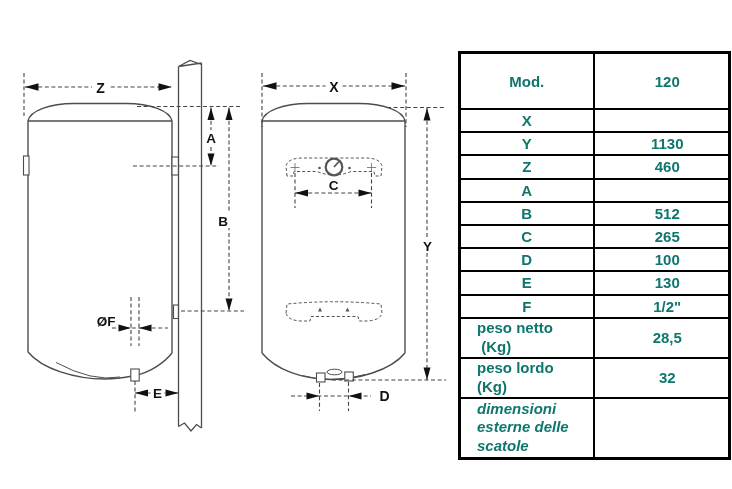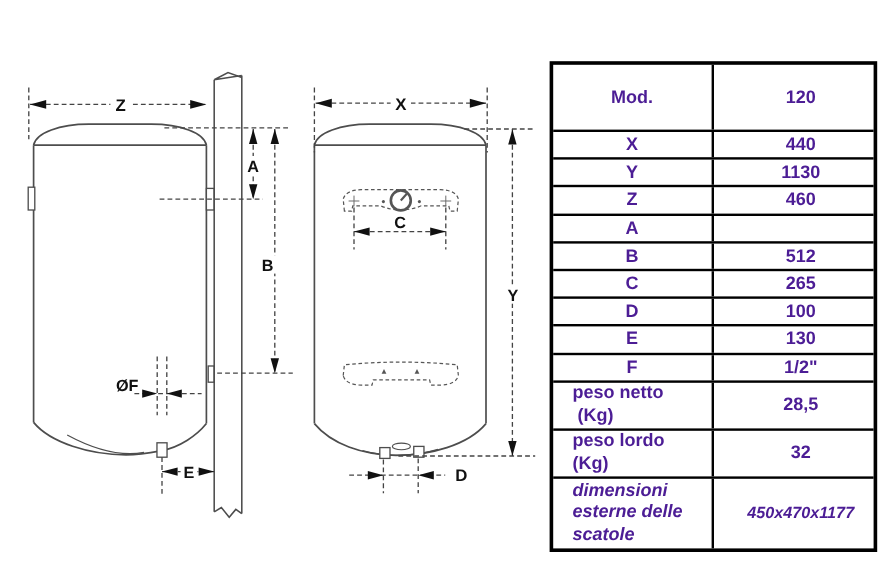--- a/index.html
+++ b/index.html
@@ -4,21 +4,21 @@
 <style>
   html,body{margin:0;padding:0;background:#fff;}
   .screen{position:relative;width:732px;height:489px;background:#fff;overflow:hidden;
           font-family:"Liberation Sans",sans-serif;}
   .drawing{position:absolute;left:0;top:0;}
   .dim-label{font-family:"Liberation Sans",sans-serif;font-weight:bold;fill:#111;}
   
   *{box-sizing:border-box;}
   .spec-table{position:absolute;left:458px;top:51px;width:273px;height:409px;
               border:3px solid #000;background:#fff;display:flex;flex-direction:column;
-              font-weight:bold;color:#4c1d95;}
+              font-weight:bold;color:#0f766e;}
   .srow{display:flex;border-top:2px solid #000;flex:none;}
   .srow:first-child{border-top:none;}
   .cl{width:133.5px;border-right:2.5px solid #000;display:flex;align-items:center;
       justify-content:center;font-size:15px;}
   .cv{flex:1;display:flex;align-items:center;justify-content:center;font-size:15px;margin-left:12px;}
   .h-header{height:54px;}
   .h-letter{height:23.2px;}
   .h-weight{height:40px;}
   .h-dims{flex:1;font-style:italic;}
   .cl.left{justify-content:flex-start;padding-left:16px;white-space:pre-line;
@@ -156,21 +156,20 @@
     </g>
   </svg>
 
   <div class="spec-table">
     <div class="srow h-header">
       <div class="cl">Mod.</div>
       <div class="cv">120</div>
     </div>
     <div class="srow h-letter">
       <div class="cl">X</div>
-      <div class="cv">440</div>
     </div>
     <div class="srow h-letter">
       <div class="cl">Y</div>
       <div class="cv">1130</div>
     </div>
     <div class="srow h-letter">
       <div class="cl">Z</div>
       <div class="cv">460</div>
     </div>
     <div class="srow h-letter">
@@ -203,17 +202,16 @@
     </div>
     <div class="srow h-weight">
       <div class="cl left">peso lordo
 (Kg)</div>
       <div class="cv">32</div>
     </div>
     <div class="srow h-dims">
       <div class="cl left">dimensioni
 esterne delle
 scatole</div>
-      <div class="cv dims-val">450x470x1177</div>
     </div>
   </div>
 
 </div>
 
 </body></html>

